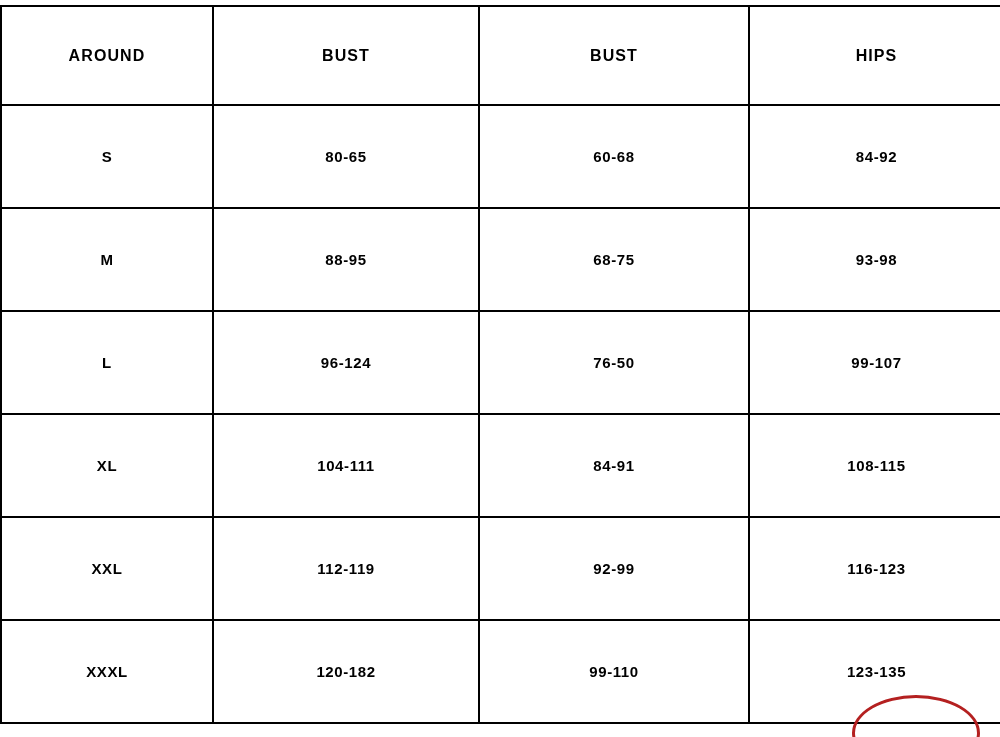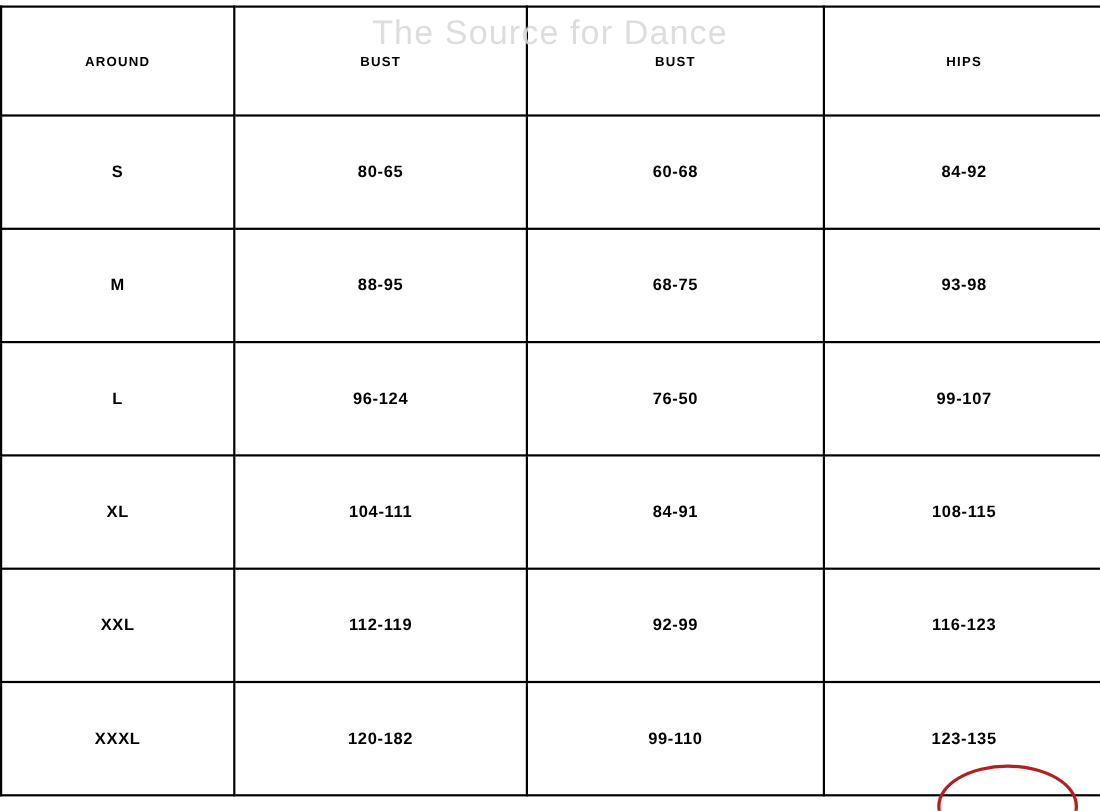--- a/index.html
+++ b/index.html
@@ -40,21 +40,21 @@
     font-weight: bold;
     color: #000000;
     font-size: 15px;
     letter-spacing: 0.6px;
     height: 101px;
     padding: 0;
   }
 
   table.size-chart tr.header-row td {
     height: 97px;
-    font-size: 12px;
+    font-size: 16px;
     letter-spacing: 1.1px;
   }
 
   table.size-chart td.col-around { width: 210px; }
   table.size-chart td.col-bust   { width: 264px; }
   table.size-chart td.col-waist  { width: 268px; }
   table.size-chart td.col-hips   { width: 253px; }
 
   
   .watermark {
@@ -151,18 +151,17 @@
       <tr>
         <td class="col-around">XXXL</td>
         <td class="col-bust">120-182</td>
         <td class="col-waist">99-110</td>
         <td class="col-hips">123-135</td>
       </tr>
     </tbody>
   </table>
 
   <div class="watermark">
-    <div class="wm-sub">The Source for Dance</div>
   </div>
 
   <div class="red-mark"></div>
 
 </div>
 
 </body></html>

